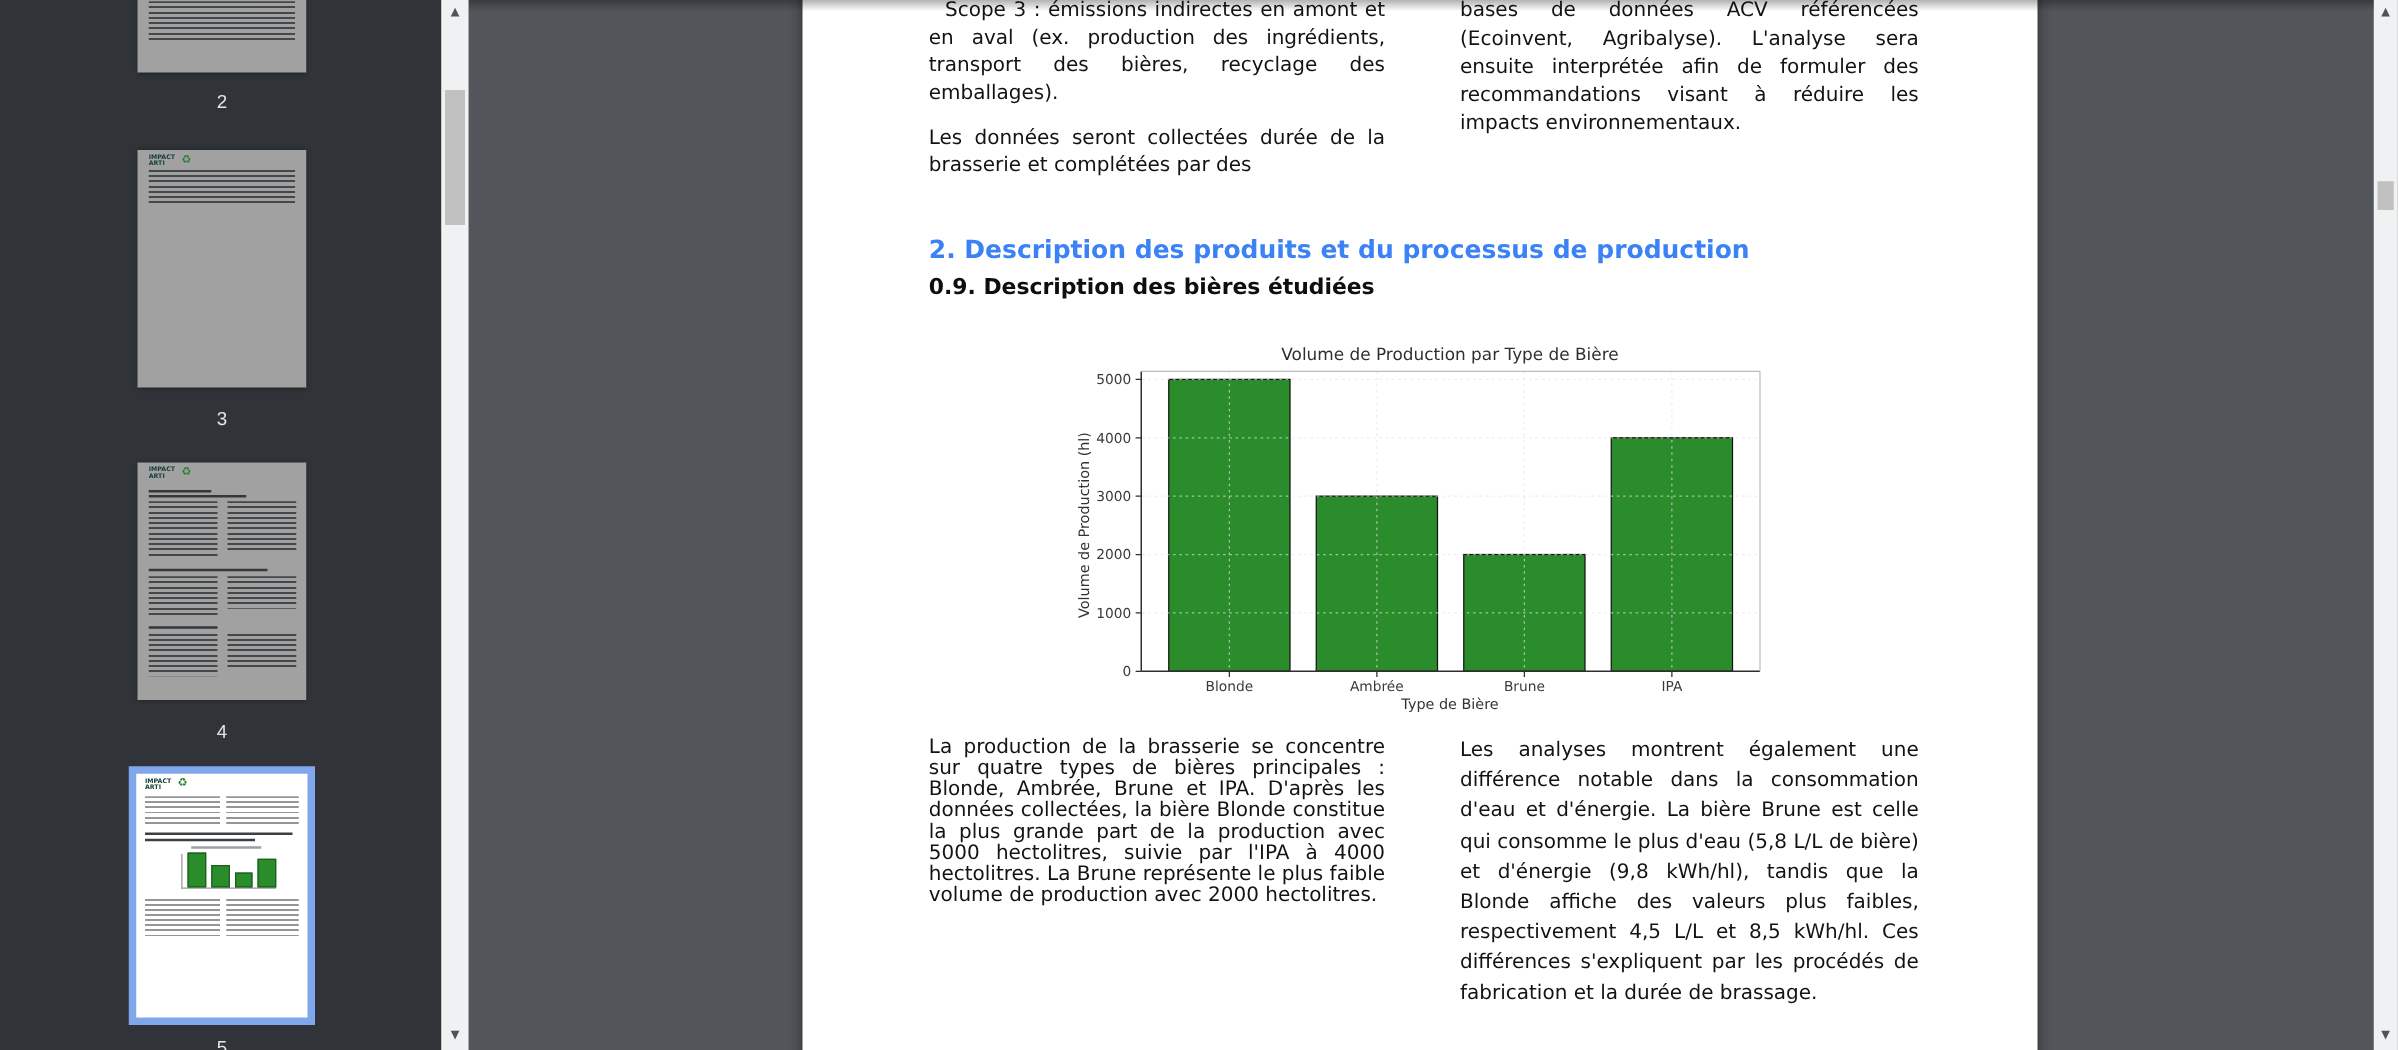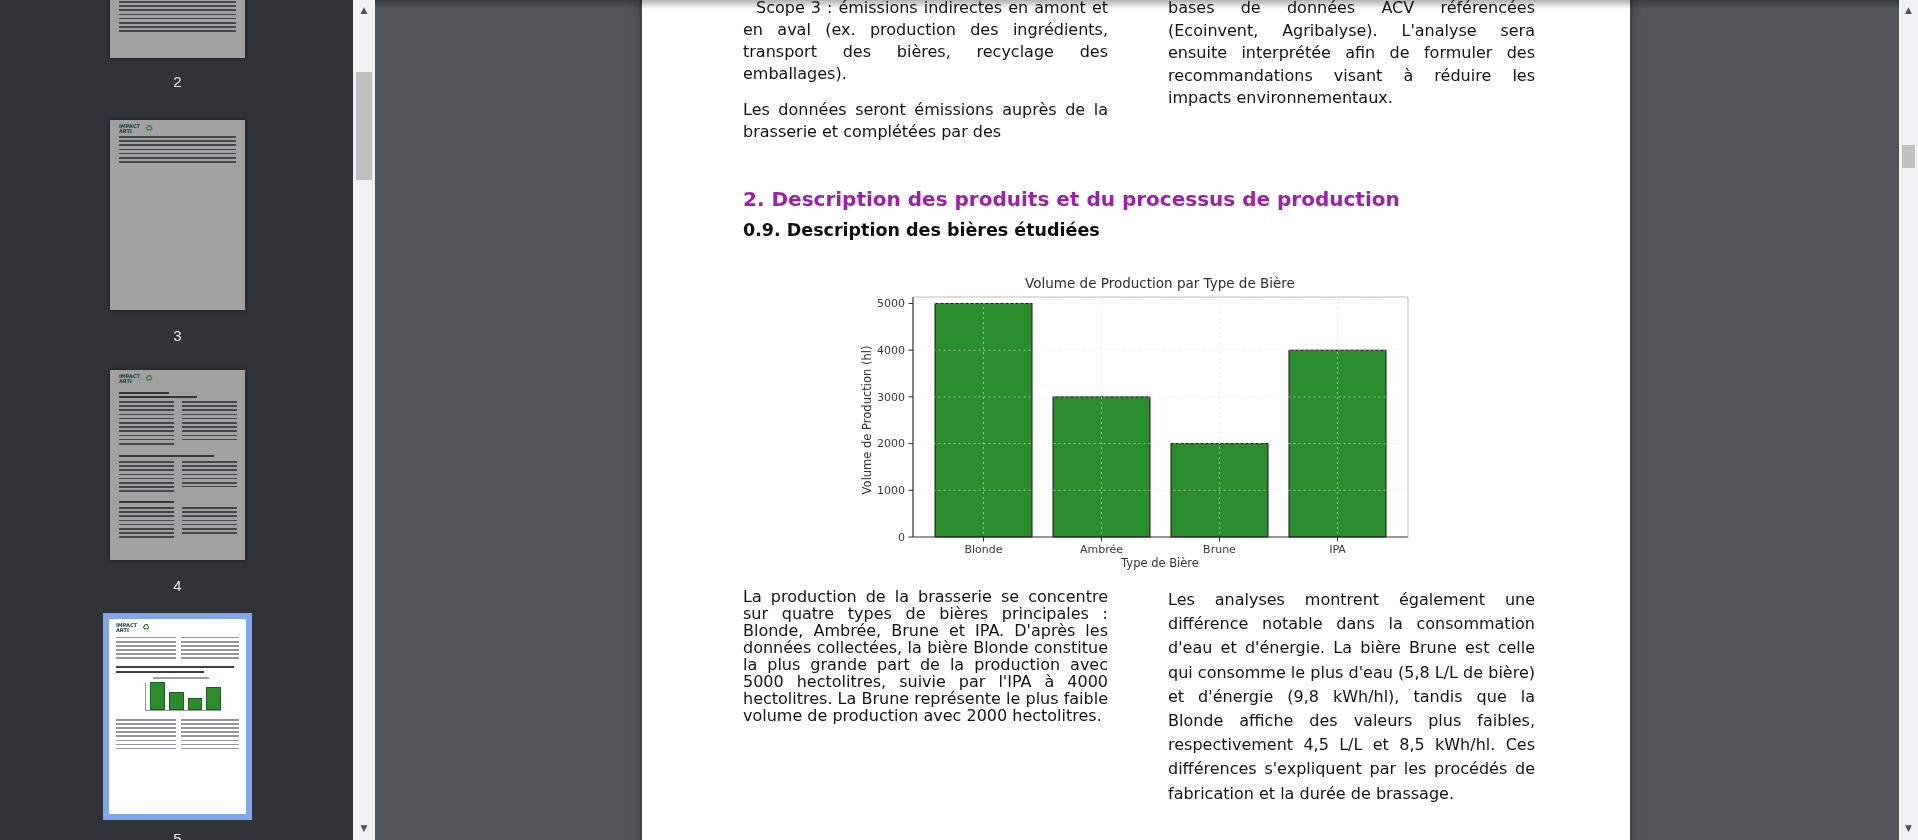--- a/index.html
+++ b/index.html
@@ -39,21 +39,21 @@
     background:linear-gradient(rgba(0,0,0,.30),rgba(0,0,0,0));pointer-events:none;}
   #page{position:absolute;left:267px;top:-60px;width:988px;height:1000px;background:#ffffff;
     box-shadow:0 0 9px 1px rgba(0,0,0,.40);}
   #page .col{position:absolute;text-align:justify;color:#131313;font-size:16px;}
   #tl{left:101px;top:57px;width:365px;line-height:22px;}
   #tl p{margin:0;}
   #tl .p1{text-indent:13px;}
   #tl .p2{margin-top:14px;}
   #tr{left:526px;top:57px;width:367px;line-height:22.5px;}
   #tr p,#bl p,#br p{margin:0;}
-  #h2{position:absolute;left:101px;top:247px;font-size:20px;font-weight:bold;color:#a21caf;white-space:nowrap;}
+  #h2{position:absolute;left:101px;top:247px;font-size:20px;font-weight:bold;color:#3b82f6;white-space:nowrap;}
   #h3{position:absolute;left:101px;top:280px;font-size:17.5px;font-weight:bold;color:#0e0e0e;white-space:nowrap;}
   #bl{left:101px;top:648px;width:365px;line-height:17px;}
   #br{left:526px;top:648px;width:367px;line-height:24.2px;}
   #chartwrap{position:absolute;left:213px;top:330px;width:565px;height:306px;}
   svg text{font-family:"DejaVu Sans",sans-serif;}
 </style>
 </head>
 <body>
 
 <div id="app">
@@ -122,21 +122,21 @@
     <div class="sarrow" style="top:6px;">▲</div>
     <div class="sthumb" style="left:3px;width:16px;top:72px;height:108px;"></div>
     <div class="sarrow" style="top:824px;">▼</div>
   </div>
 
   <div id="main">
     <div id="page">
 
       <div class="col" id="tl">
         <p class="p1">Scope 3 : émissions indirectes en amont et en aval (ex. production des ingrédients, transport des bières, recyclage des emballages).</p>
-        <p class="p2">Les données seront émissions auprès de la brasserie et complétées par des</p>
+        <p class="p2">Les données seront collectées durée de la brasserie et complétées par des</p>
       </div>
       <div class="col" id="tr">
         <p>bases de données ACV référencées (Ecoinvent, Agribalyse). L'analyse sera ensuite interprétée afin de formuler des recommandations visant à réduire les impacts environnementaux.</p>
       </div>
 
       <div id="h2">2. Description des produits et du processus de production</div>
       <div id="h3">0.9. Description des bières étudiées</div>
 
       <div id="chartwrap">
         <svg id="chart" viewBox="0 0 565 306" width="565" height="306">

